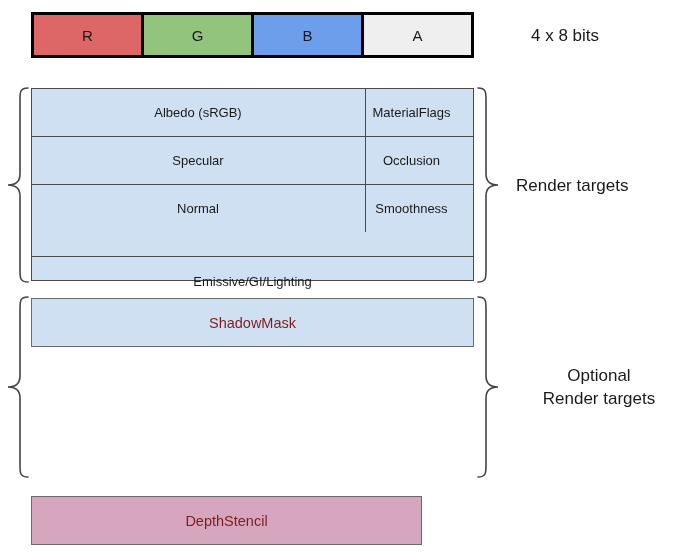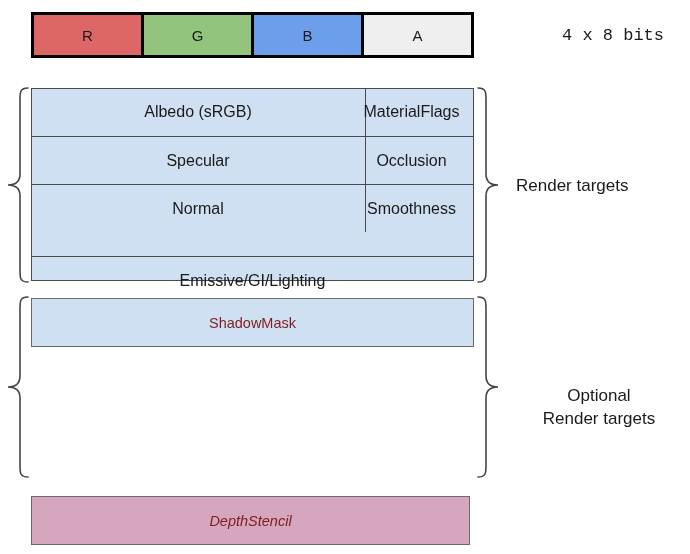--- a/index.html
+++ b/index.html
@@ -62,21 +62,21 @@
     position: absolute;
     display: flex;
     box-sizing: border-box;
   }
   .row-split > .main-cell,
   .row-split > .alt-cell {
     display: flex;
     align-items: center;
     justify-content: center;
     box-sizing: border-box;
-    font-size: 16px;
+    font-size: 13px;
     color: #1a1a1a;
   }
   .main-cell { width: 334px; }
   .alt-cell  { width: 92px; font-size: 12.5px; }
 
   
   .side-label {
     position: absolute;
     font-size: 17px;
     color: #1a1a1a;
@@ -96,21 +96,21 @@
 
 <div id="canvas">
 
   <div class="rgba-strip">
     <div class="rgba-cell" style="background:#dd6666">R</div>
     <div class="rgba-cell" style="background:#93c47d">G</div>
     <div class="rgba-cell" style="background:#6d9eeb">B</div>
     <div class="rgba-cell" style="background:#efefef">A</div>
   </div>
 
-  <div class="side-label" style="left:562px; top:24px;font-family:Liberation Mono, monospace;">4 x 8 bits</div>
+  <div class="side-label" style="left:531px; top:24px;">4 x 8 bits</div>
 
   <div class="grp-box" style="left:31px; top:88px; width:443px; height:193px; background:#cfe0f3;"></div>
 
   <div class="row-split" style="left:31px; top:88px; width:443px; height:48px;">
     <div class="main-cell">Albedo (sRGB)</div>
     <div class="alt-cell" style="border-left:1.5px solid #4a4a4a;">MaterialFlags</div>
   </div>
 
   <div class="row-split" style="left:31px; top:184px; width:443px; height:48px; border-top:1.5px solid #4a4a4a;">
     <div class="main-cell">Normal</div>
@@ -149,19 +149,19 @@
       <path d="M22 2 C14 2 14 6 14 14 L14 81 C14 89 9 92 2 92 C9 92 14 95 14 103 L14 170 C14 178 14 182 22 182" stroke="#444444" stroke-width="1.6" fill="none" stroke-linecap="round"></path>
     </svg>
   </div>
 
   <div class="brace" style="left:476px; top:295px; width:26px; height:184px;">
     <svg width="26" height="184" viewBox="0 0 26 184" fill="none">
       <path d="M2 2 C10 2 10 6 10 14 L10 81 C10 89 15 92 22 92 C15 92 10 95 10 103 L10 170 C10 178 10 182 2 182" stroke="#444444" stroke-width="1.6" fill="none" stroke-linecap="round"></path>
     </svg>
   </div>
 
-  <div class="side-label" style="left:524px; top:364px; text-align:center; width:150px;margin-top:20px;">Optional
+  <div class="side-label" style="left:524px; top:364px; text-align:center; width:150px;">Optional
 Render targets</div>
 
-  <div class="block" style="left:31px; top:496px; width:439px; height:49px; background:#d5a6bd;font-style:italic;">DepthStencil</div>
+  <div class="block" style="left:31px; top:496px; width:391px; height:49px; background:#d5a6bd;">DepthStencil</div>
 
 
 </div>
 
 </body></html>

